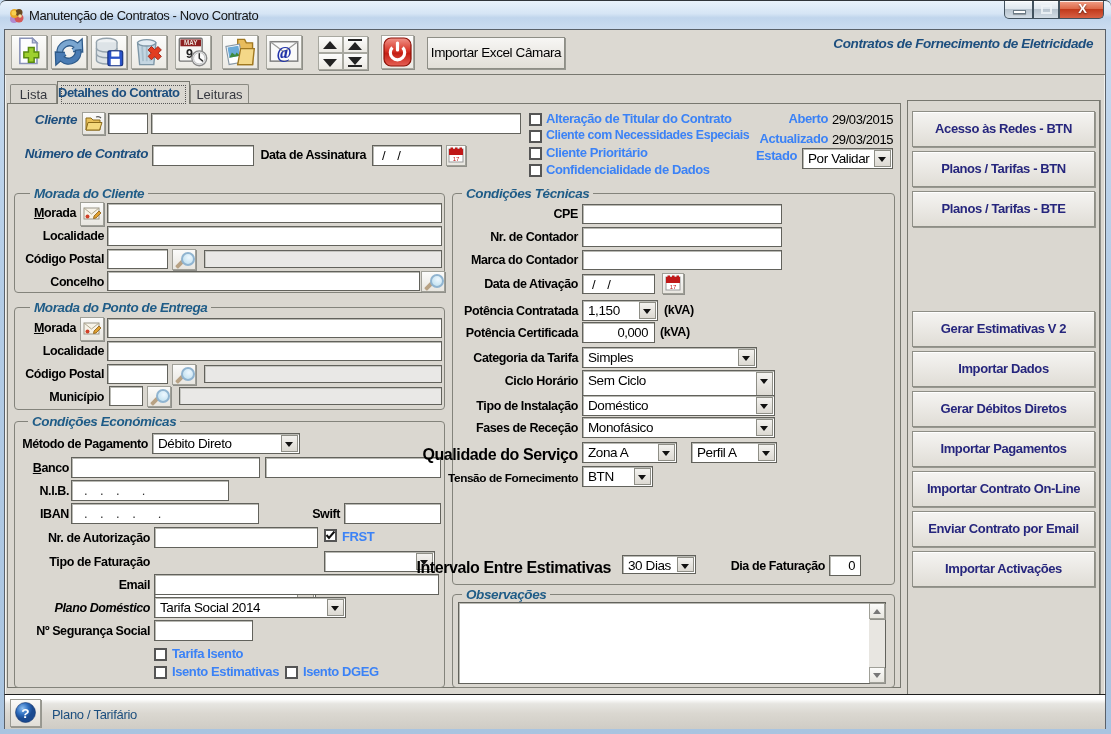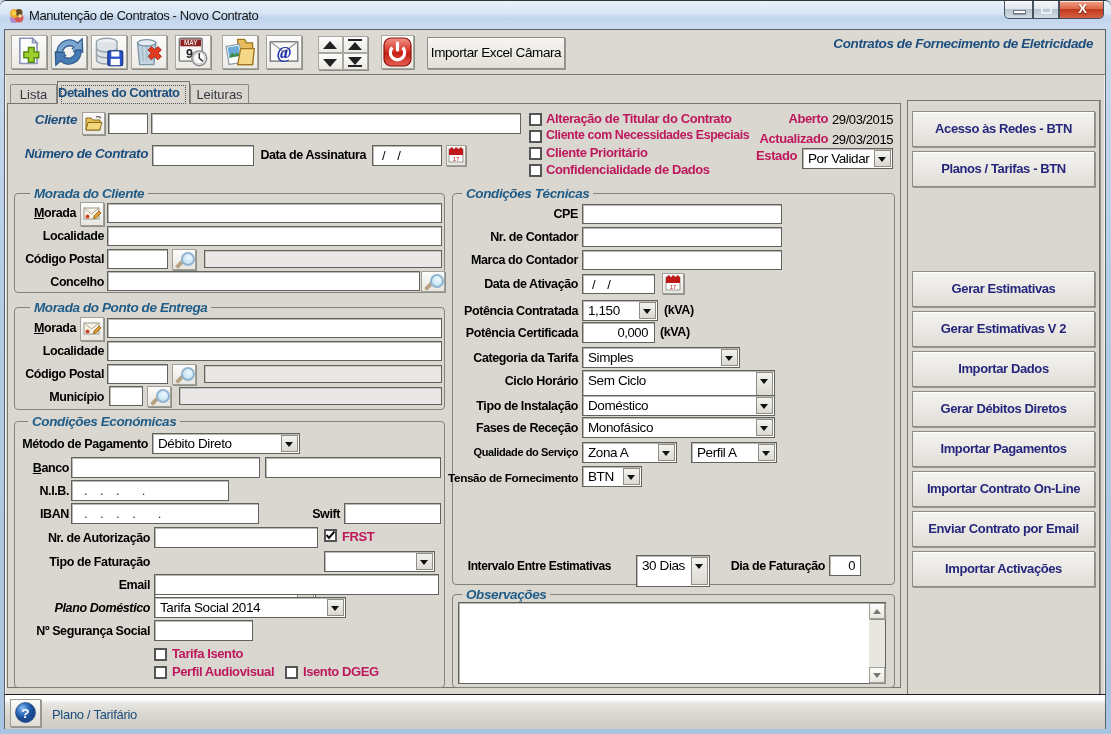--- a/index.html
+++ b/index.html
@@ -64,21 +64,21 @@
 .li{font:italic bold 13.5px "Liberation Sans",sans-serif;letter-spacing:-0.4px;color:#1c4e7e;text-align:right;white-space:nowrap}
 .grp{border:1px solid #83837b;border-radius:4px}
 .gt{font:italic bold 13.5px "Liberation Sans",sans-serif;letter-spacing:-0.4px;color:#1f5c87;background:#dad7d0;padding:0 4px;white-space:nowrap}
 .dd{border:1px solid #62625c;background:#fff;box-shadow:inset 1px 1px 0 #b9b9b3;font-size:13.5px;letter-spacing:-0.4px;color:#000}
 .ddt{position:absolute;left:5px;top:2px;white-space:nowrap}
 .dda{position:absolute;right:1px;top:1px;bottom:1px;width:17px;border:1px solid #8e8e86;
 background:linear-gradient(180deg,#f3f2ef,#dcd9d2)}
 .dda:after{content:"";position:absolute;left:3px;top:6px;width:0;height:0;
 border-left:4.5px solid transparent;border-right:4.5px solid transparent;border-top:5px solid #111}
 .cb{width:13px;height:13px;border:2px solid #555;background:#fff}
-.cl{font:bold 13px "Liberation Sans",sans-serif;letter-spacing:-0.4px;color:#be185d;white-space:nowrap}
+.cl{font:bold 13px "Liberation Sans",sans-serif;letter-spacing:-0.4px;color:#3b82f6;white-space:nowrap}
 .ibtn{border:1px solid #a0a098;background:linear-gradient(180deg,#fbfbfa,#e8e6e0);box-shadow:1px 1px 0 #90908a}
 .val{font-size:13px;letter-spacing:-0.4px;color:#000;white-space:nowrap}
 .mag{width:24px;height:21px}
 .mag:after{content:"";position:absolute;left:8px;top:2px;width:10px;height:10px;border-radius:50%;
 border:2px solid #90b4d0;background:radial-gradient(circle at 60% 35%,#eef8ff,#b8dcec)}
 .mag:before{content:"";position:absolute;left:2px;top:12px;width:10px;height:4px;background:#b8a284;
 transform:rotate(-45deg);border-radius:1px}
 </style></head>
 <body>
 
@@ -345,21 +345,21 @@
 <div class="a lb" style="right:961px;top:601px;font-style:italic">Plano Doméstico</div>
 <div class="a dd" style="left:154px;top:597px;width:192px;height:21px">
     <span class="ddt">Tarifa Social 2014</span>
     <span class="dda"></span>
   </div>
 <div class="a lb" style="right:961px;top:624px">Nº Segurança Social</div>
 <div class="a tb" style="left:154px;top:620px;width:99px;height:21px"></div>
 <div class="a cb" style="left:154px;top:648px"></div>
 <div class="a cl" style="left:172px;top:646px">Tarifa Isento</div>
 <div class="a cb" style="left:154px;top:666px"></div>
-<div class="a cl" style="left:172px;top:664px">Perfil Audiovisual</div>
+<div class="a cl" style="left:172px;top:664px">Isento Estimativas</div>
 <div class="a cb" style="left:285px;top:666px"></div>
 <div class="a cl" style="left:303px;top:664px">Isento DGEG</div>
 
 <div class="a grp" style="left:452px;top:193px;width:443px;height:392px"></div>
 <div class="a gt" style="left:462px;top:186px">Condições Técnicas</div>
 <div class="a lb" style="right:533px;top:207px">CPE</div>
 <div class="a tb" style="left:582px;top:204px;width:200px;height:20px"></div>
 <div class="a lb" style="right:533px;top:230px">Nr. de Contador</div>
 <div class="a tb" style="left:582px;top:227px;width:200px;height:20px"></div>
 <div class="a lb" style="right:533px;top:253px">Marca do Contador</div>
@@ -383,55 +383,55 @@
     <span class="ddt">1,150</span>
     <span class="dda"></span>
   </div>
 <div class="a lb" style="left:664px;top:303px;width:50px;text-align:left">(kVA)</div>
 <div class="a lb" style="right:533px;top:326px">Potência Certificada</div>
 <div class="a tb" style="left:582px;top:322px;width:73px;height:21px">
     <span class="val" style="position:absolute;right:6px;top:2px">0,000</span>
   </div>
 <div class="a lb" style="left:660px;top:325px;width:50px;text-align:left">(kVA)</div>
 <div class="a lb" style="right:533px;top:351px">Categoria da Tarifa</div>
-<div class="a dd" style="left:582px;top:347px;width:158px;height:21px">
+<div class="a dd" style="left:582px;top:347px;width:175px;height:21px">
     <span class="ddt">Simples</span>
     <span class="dda"></span>
   </div>
 <div class="a lb" style="right:533px;top:374px">Ciclo Horário</div>
 <div class="a dd" style="left:582px;top:370px;width:193px;height:28px">
     <span class="ddt">Sem Ciclo</span>
     <span class="dda"></span>
   </div>
 <div class="a lb" style="right:533px;top:399px">Tipo de Instalação</div>
 <div class="a dd" style="left:582px;top:395px;width:193px;height:21px">
     <span class="ddt">Doméstico</span>
     <span class="dda"></span>
   </div>
 <div class="a lb" style="right:533px;top:421px">Fases de Receção</div>
 <div class="a dd" style="left:582px;top:417px;width:193px;height:21px">
     <span class="ddt">Monofásico</span>
     <span class="dda"></span>
   </div>
-<div class="a lb" style="right:533px;top:446px;font-size:11px">Qualidade do Serviço</div>
+<div class="a lb" style="right:533px;top:446px;font-size:16px">Qualidade do Serviço</div>
 <div class="a dd" style="left:582px;top:442px;width:95px;height:21px">
     <span class="ddt">Zona A</span>
     <span class="dda"></span>
   </div>
 <div class="a dd" style="left:691px;top:442px;width:86px;height:21px">
     <span class="ddt">Perfil A</span>
     <span class="dda"></span>
   </div>
 <div class="a lb" style="right:533px;top:471px;font-size:11.8px">Tensão de Fornecimento</div>
-<div class="a dd" style="left:582px;top:466px;width:60px;height:21px">
+<div class="a dd" style="left:582px;top:466px;width:71px;height:21px">
     <span class="ddt">BTN</span>
     <span class="dda"></span>
   </div>
-<div class="a lb" style="right:500px;top:559px;font-size:12px">Intervalo Entre Estimativas</div>
-<div class="a dd" style="left:636px;top:555px;width:74px;height:32px">
+<div class="a lb" style="right:500px;top:559px;font-size:16px">Intervalo Entre Estimativas</div>
+<div class="a dd" style="left:622px;top:555px;width:74px;height:19px">
     <span class="ddt">30 Dias</span>
     <span class="dda"></span>
   </div>
 <div class="a lb" style="right:286px;top:559px">Dia de Faturação</div>
 <div class="a tb" style="left:829px;top:555px;width:32px;height:21px">
     <span class="val" style="position:absolute;right:5px;top:2px">0</span>
   </div>
 
 <div class="a grp" style="left:452px;top:594px;width:443px;height:94px"></div>
 <div class="a gt" style="left:462px;top:587px">Observações</div>
@@ -440,21 +440,21 @@
 <div class="a ibtn" style="left:869px;top:603px;width:16px;height:16px">
     <div style="position:absolute;left:3px;top:5px;width:0;height:0;border-left:4px solid transparent;border-right:4px solid transparent;border-bottom:5px solid #777"></div>
   </div>
 <div class="a ibtn" style="left:869px;top:667px;width:16px;height:16px">
     <div style="position:absolute;left:3px;top:5px;width:0;height:0;border-left:4px solid transparent;border-right:4px solid transparent;border-top:5px solid #777"></div>
   </div>
 
 <div class="a" id="sidebar">
  <div class="a sbtn" style="top:10px">Acesso às Redes - BTN</div>
  <div class="a sbtn" style="top:50px">Planos / Tarifas - BTN</div>
- <div class="a sbtn" style="top:170px">Gerar Estimativas</div>
+ <div class="a sbtn" style="top:90px">Planos / Tarifas - BTE</div>
  <div class="a sbtn" style="top:210px">Gerar Estimativas V 2</div>
  <div class="a sbtn" style="top:250px">Importar Dados</div>
  <div class="a sbtn" style="top:290px">Gerar Débitos Diretos</div>
  <div class="a sbtn" style="top:330px">Importar Pagamentos</div>
  <div class="a sbtn" style="top:370px">Importar Contrato On-Line</div>
  <div class="a sbtn" style="top:410px">Enviar Contrato por Email</div>
  <div class="a sbtn" style="top:450px">Importar Activações</div>
 </div>
 <div class="a" style="left:1100px;top:100px;width:1px;height:596px;background:#8f8f89"></div>
 

